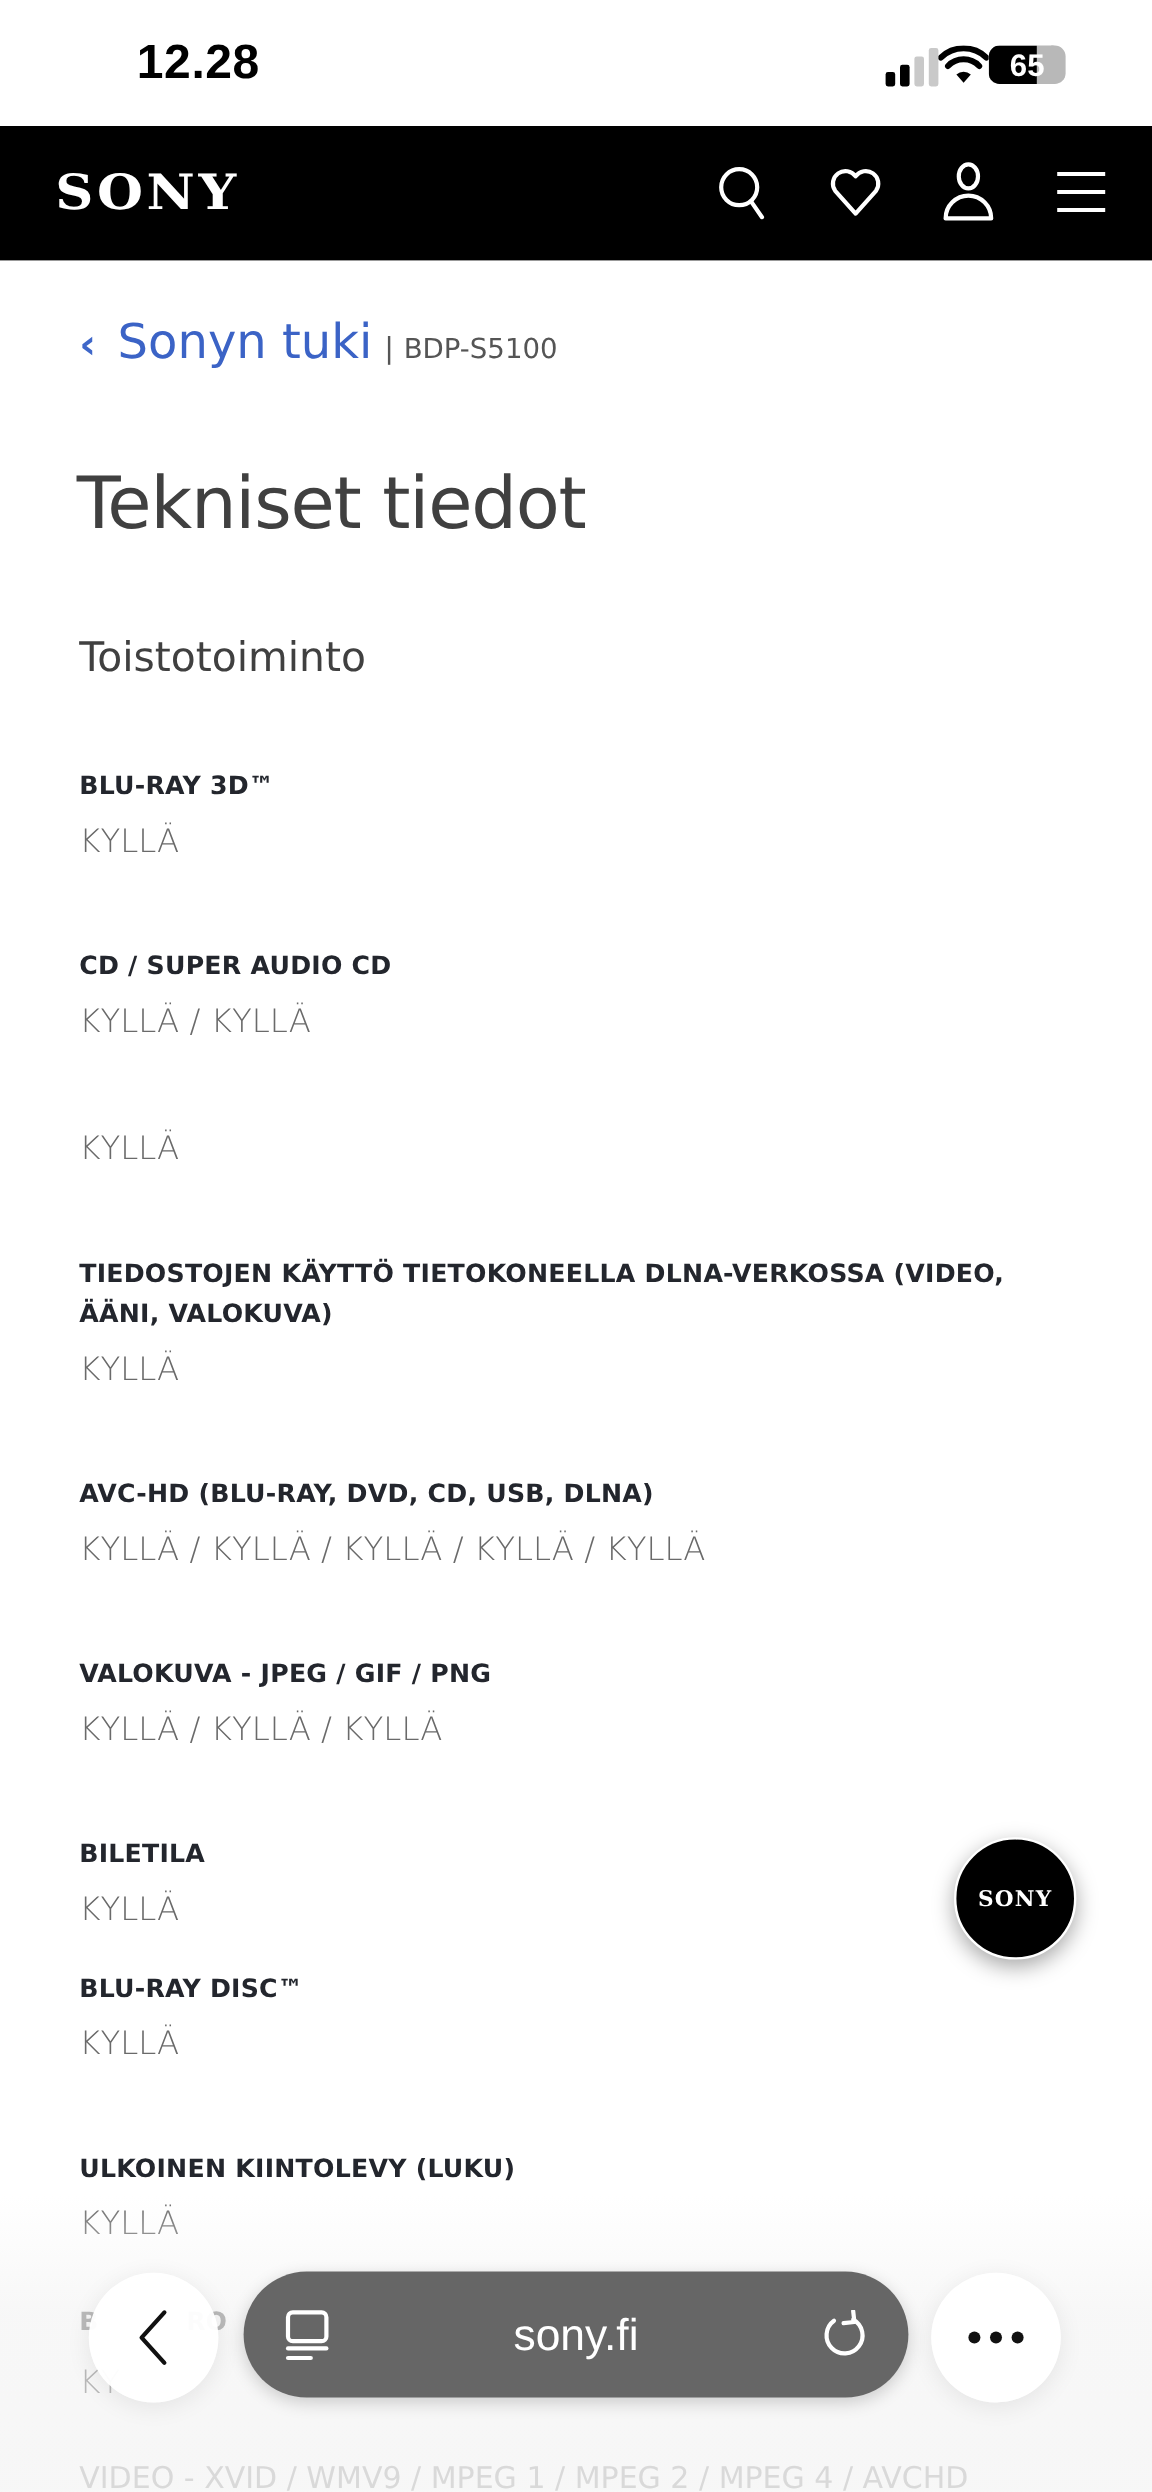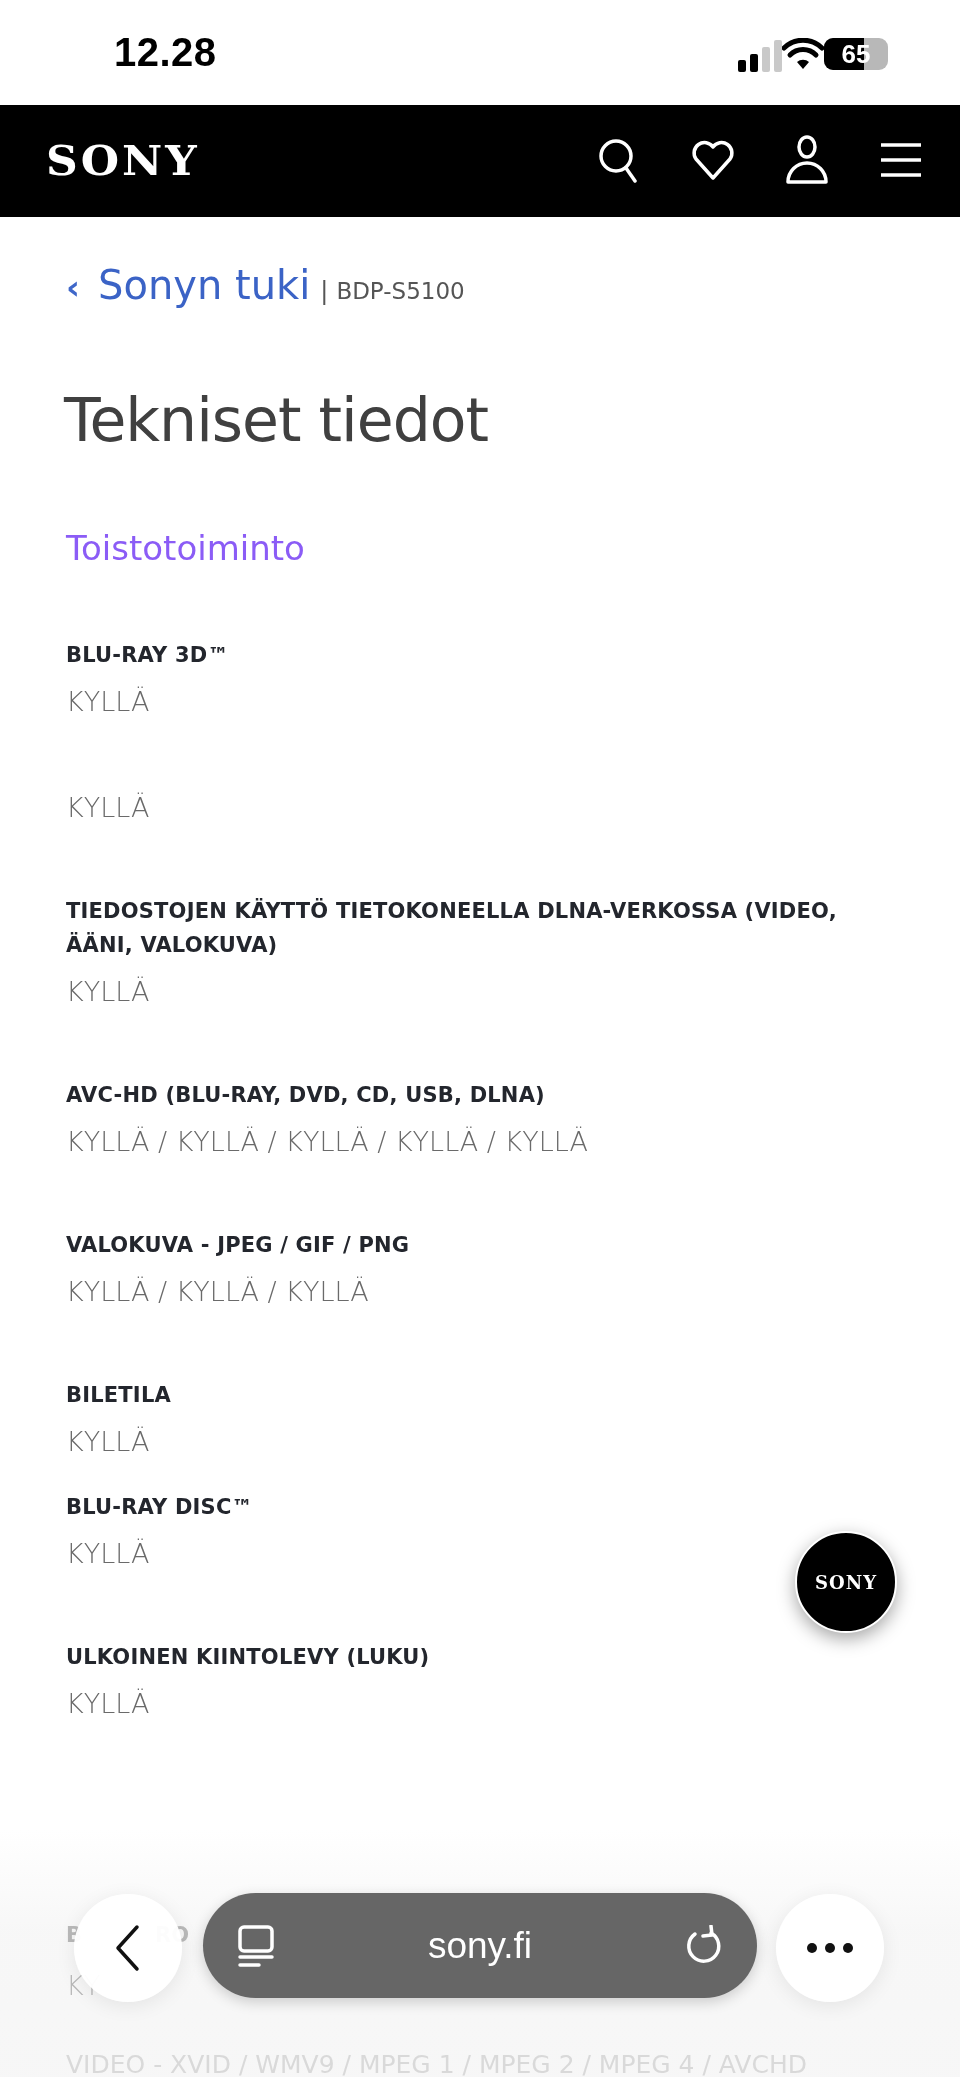--- a/index.html
+++ b/index.html
@@ -25,21 +25,21 @@
   .header-icons .hicon { width: 46px; height: 50px; display: flex; align-items: center; justify-content: center; cursor: pointer; }
 
   
   .breadcrumb { position: absolute; left: 66px; top: 262px; display: flex; align-items: baseline; }
   .bc-chevron { color: #3f67c9; font-size: 34px; margin-right: 18px; font-weight: 700; }
   .bc-link { color: #3b63c6; font-size: 40px; font-weight: 500; text-decoration: none; }
   .bc-sep { color: #555; font-size: 24px; margin: 0 8px 0 10px; }
   .bc-model { color: #555; font-size: 23px; }
 
   .page-title { position: absolute; left: 64px; top: 385px; font-size: 60px; font-weight: 400; color: #404040; letter-spacing: -1px; }
-  .section-title { position: absolute; left: 66px; top: 528px; font-size: 34px; font-weight: 400; color: #8b5cf6; }
+  .section-title { position: absolute; left: 66px; top: 528px; font-size: 34px; font-weight: 400; color: #404040; }
 
   .specs { position: absolute; left: 66px; top: 638px; width: 820px; }
   .spec { margin-bottom: 0; }
   .spec-label { font-size: 21px; font-weight: 700; color: #23262d; line-height: 34px; letter-spacing: 0.2px; }
   .spec-value { font-size: 27px; font-weight: 300; color: #6a6a6a; line-height: 40px; margin-top: 10px; }
 
   
   .fab { position: absolute; left: 795px; top: 1531px; width: 102px; height: 102px; border-radius: 50%; background: #000; border: 2px solid #fff; box-shadow: 0 6px 18px rgba(0,0,0,0.35); display: flex; align-items: center; justify-content: center; cursor: pointer; }
   .fab span { color: #fff; font-family: "DejaVu Serif", "Liberation Serif", serif; font-weight: 700; font-size: 18px; letter-spacing: 1px; }
 
@@ -123,20 +123,24 @@
 
 <h1 class="page-title">Tekniset tiedot</h1>
 <h2 class="section-title">Toistotoiminto</h2>
 
 <div class="specs">
   <div class="spec" style="margin-bottom:66px">
     <div class="spec-label">BLU-RAY 3D™</div>
     <div class="spec-value">KYLLÄ</div>
   </div>
   <div class="spec" style="margin-bottom:66px">
+    <div class="spec-label">CD / SUPER AUDIO CD</div>
+    <div class="spec-value">KYLLÄ / KYLLÄ</div>
+  </div>
+  <div class="spec" style="margin-bottom:66px">
     <div class="spec-value">KYLLÄ</div>
   </div>
   <div class="spec" style="margin-bottom:66px">
     <div class="spec-label">TIEDOSTOJEN KÄYTTÖ TIETOKONEELLA DLNA-VERKOSSA (VIDEO, ÄÄNI, VALOKUVA)</div>
     <div class="spec-value">KYLLÄ</div>
   </div>
   <div class="spec" style="margin-bottom:66px">
     <div class="spec-label">AVC-HD (BLU-RAY, DVD, CD, USB, DLNA)</div>
     <div class="spec-value">KYLLÄ / KYLLÄ / KYLLÄ / KYLLÄ / KYLLÄ</div>
   </div>

